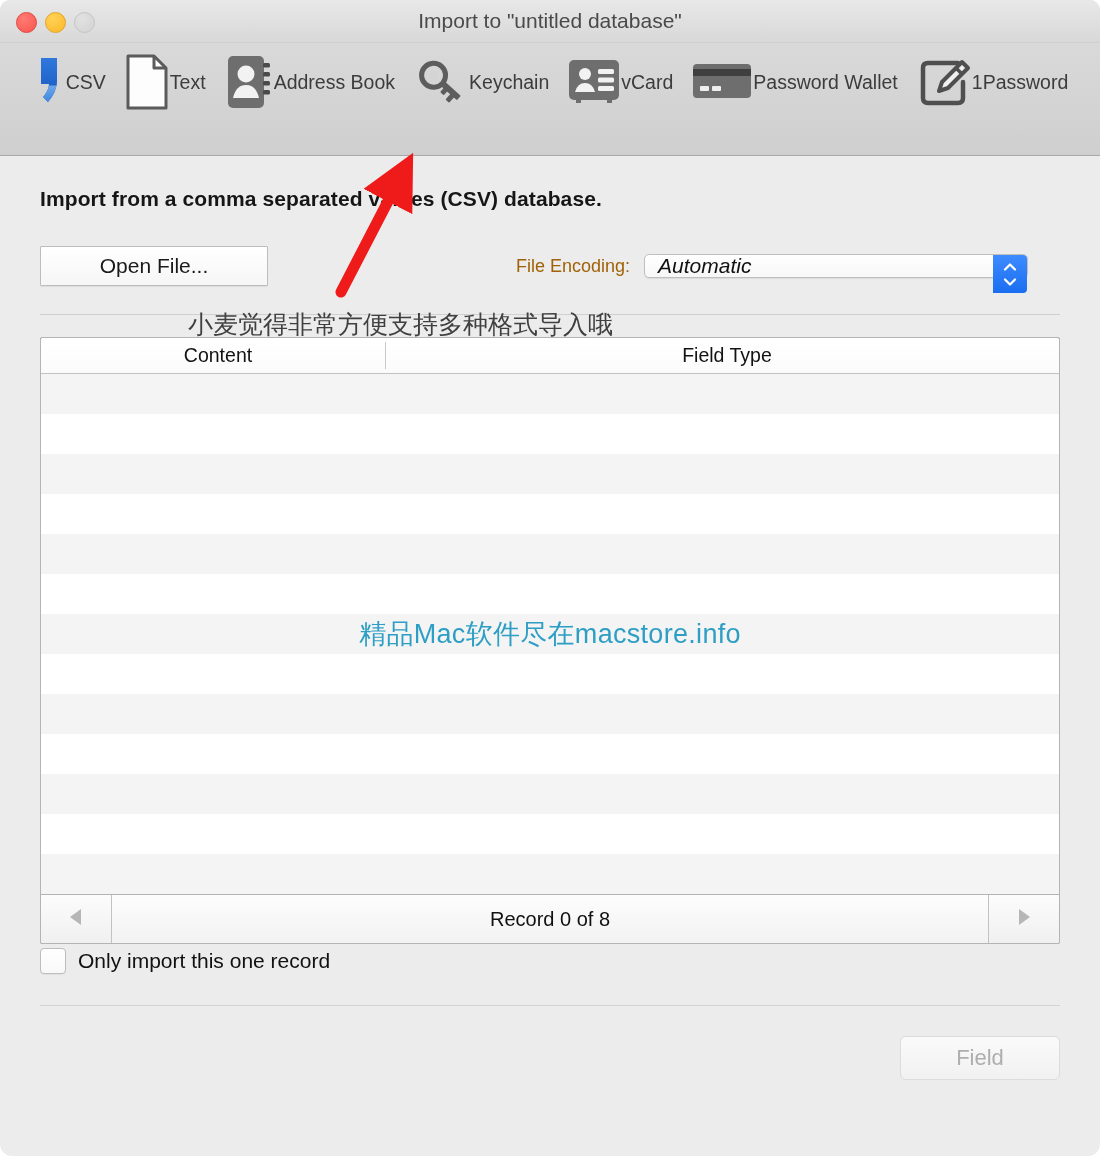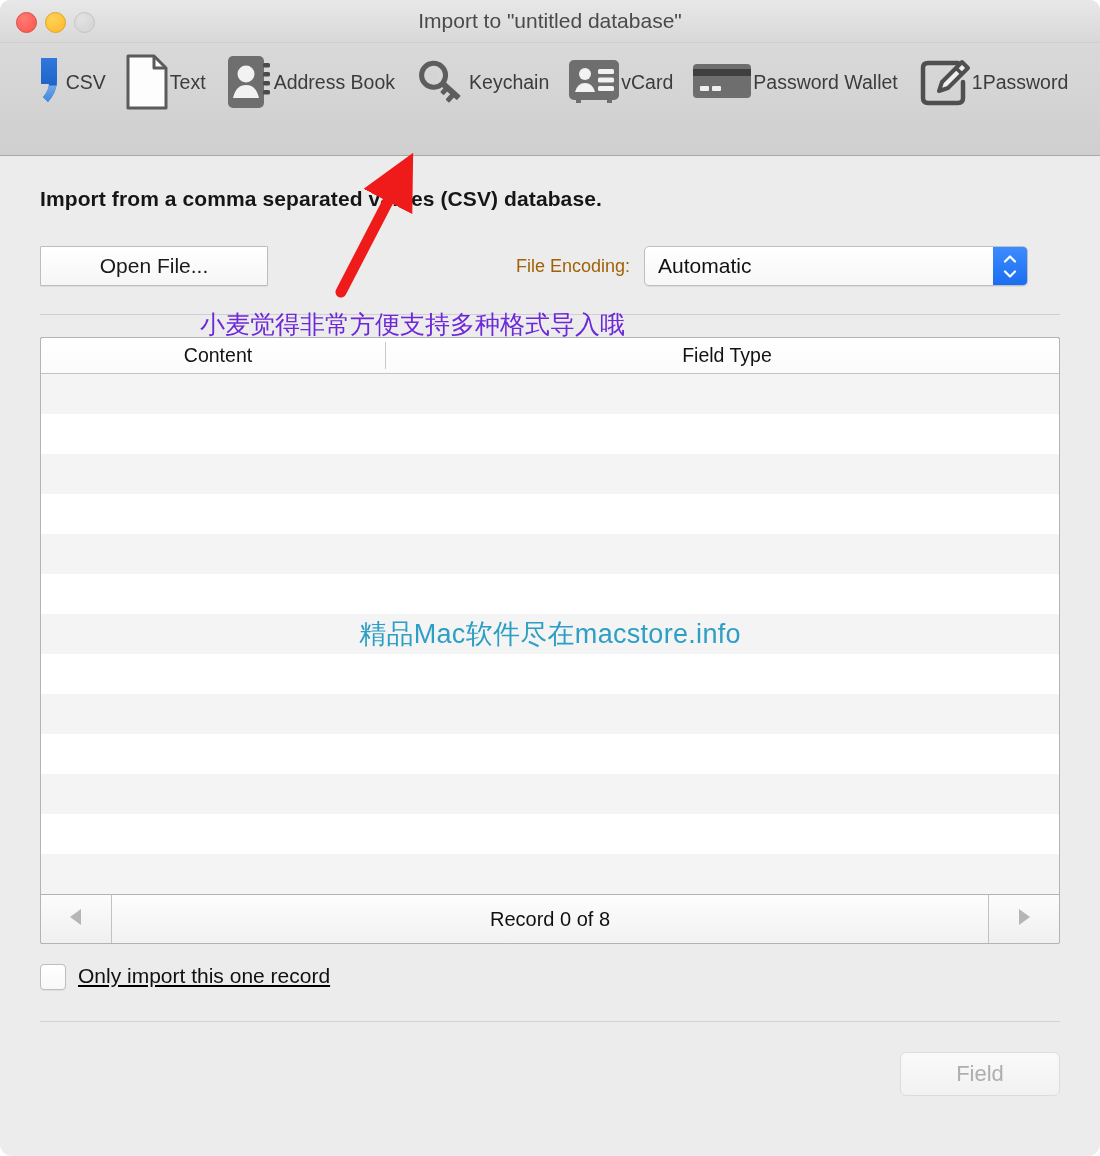--- a/index.html
+++ b/index.html
@@ -131,29 +131,30 @@
   .encoding-label {
     margin-left: 248px;
     font-size: 18px;
     color: #a16207;
     white-space: nowrap;
   }
   .popup {
     position: relative;
     margin-left: 14px;
     width: 384px;
-    height: 40px;
+    height: 24px;
     background: linear-gradient(to bottom, #ffffff, #f7f7f7);
     border: 1px solid #bfbfbf;
     border-radius: 5px;
     box-shadow: 0 1px 1px rgba(0,0,0,0.07);
     box-sizing: border-box;
     display: flex;
     align-items: center;
     cursor: default;
+    font-style: italic;
   }
   .popup-value {
     padding-left: 13px;
     font-size: 21px;
     color: #111;
   }
   .popup-arrows {
     position: absolute;
     right: 0;
     top: 0;
@@ -259,22 +260,22 @@
     align-items: center;
     justify-content: center;
     font-size: 20px;
     color: #111;
     background: linear-gradient(to bottom, #fdfdfd, #f2f2f2);
   }
 
   
   .check-row {
     display: flex;
-    margin-top: 20px;
-    text-decoration: underline;
+    align-items: center;
+    margin-top: 4px;
   }
   .checkbox {
     width: 26px;
     height: 26px;
     border: 1px solid #bdbdbd;
     border-radius: 4px;
     background: linear-gradient(to bottom, #ffffff, #f8f8f8);
     box-shadow: 0 1px 1px rgba(0,0,0,0.05);
     cursor: default;
     box-sizing: border-box;
@@ -314,24 +315,24 @@
   .arrow-anno {
     position: absolute;
     left: 0;
     top: 0;
     width: 1100px;
     height: 1156px;
     pointer-events: none;
   }
   .cn-anno {
     position: absolute;
-    left: 200px;
+    left: 188px;
     top: 308px;
     font-size: 25px;
-    color: #6d28d9;
+    color: #404040;
     white-space: nowrap;
     font-family: Liberation Mono, monospace;
     pointer-events: none;
   }
 </style>
 </head>
 <body>
 
 <div class="window">
 

